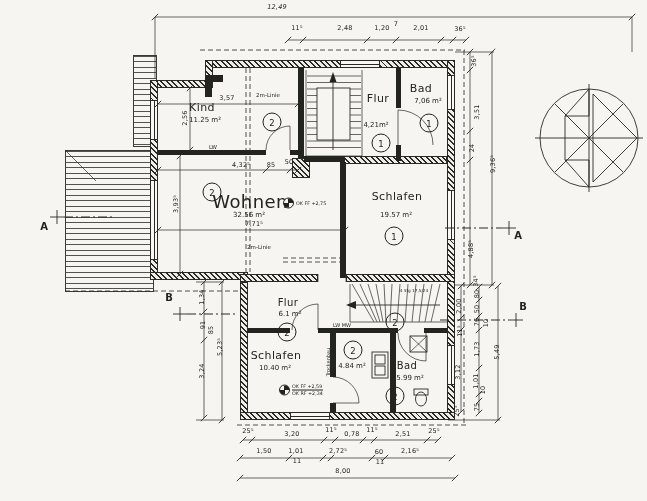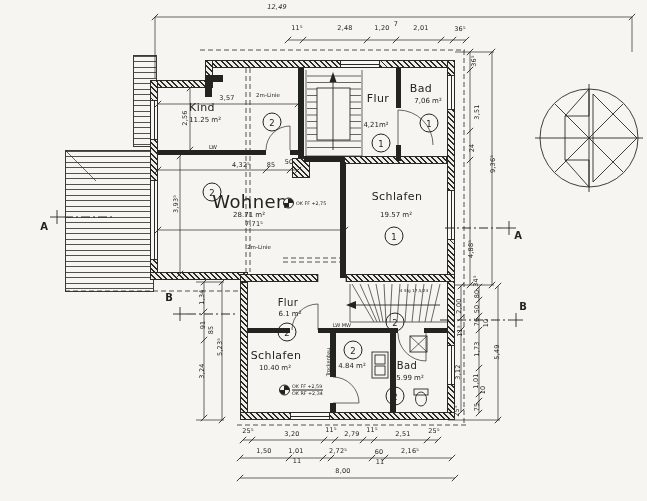--- a/index.html
+++ b/index.html
@@ -260,21 +260,21 @@
       <div class="rname" style="left: 202px; top: 107px; font-size: 11px;">Kind</div>
       <div class="rarea" style="left: 205px; top: 120px;">11.25 m²</div>
       <div class="circ" style="left: 272px; top: 122px;">2</div>
       <div class="rname" style="left: 378px; top: 98px; font-size: 11px;">Flur</div>
       <div class="rarea" style="left: 376px; top: 125px;">4,21m²</div>
       <div class="circ" style="left: 381px; top: 143px;">1</div>
       <div class="rname" style="left: 421px; top: 88px; font-size: 11px;">Bad</div>
       <div class="rarea" style="left: 428px; top: 101px;">7,06 m²</div>
       <div class="circ" style="left: 429px; top: 123px;">1</div>
       <div class="rname" style="left: 250px; top: 201px; font-size: 18px;">Wohnen</div>
-      <div class="rarea" style="left: 249px; top: 215px;">28.71 m²</div>
+      <div class="rarea" style="left: 249px; top: 215px;">32.56 m²</div>
       <div class="circ" style="left: 212px; top: 192px;">2</div>
       <div class="rname" style="left: 397px; top: 196px; font-size: 11px;">Schlafen</div>
       <div class="rarea" style="left: 396px; top: 215px;">19.57 m²</div>
       <div class="circ" style="left: 394px; top: 236px;">1</div>
       <div class="rname" style="left: 288px; top: 302px; font-size: 10px;">Flur</div>
       <div class="rarea" style="left: 290px; top: 314px;">6.1 m²</div>
       <div class="circ" style="left: 395px; top: 322px;">2</div>
       <div class="rname" style="left: 276px; top: 355px; font-size: 11px;">Schlafen</div>
       <div class="rarea" style="left: 275px; top: 368px;">10.40 m²</div>
       <div class="circ" style="left: 287px; top: 332px;">2</div>
@@ -310,21 +310,21 @@
       <div class="dim" style="left: 457px; top: 411px; --r: -90deg;">25⁵</div>
       <div class="dim" style="left: 497px; top: 352px; --r: -90deg;">5,49</div>
       <div class="dim" style="left: 202px; top: 297px; --r: -90deg;">1,34</div>
       <div class="dim" style="left: 203px; top: 325px; --r: -90deg;">91</div>
       <div class="dim" style="left: 211px; top: 330px; --r: -90deg;">85</div>
       <div class="dim" style="left: 202px; top: 371px; --r: -90deg;">3,24</div>
       <div class="dim" style="left: 220px; top: 347px; --r: -90deg;">5,23⁵</div>
       <div class="dim" style="left: 248px; top: 431px;">25⁵</div>
       <div class="dim" style="left: 292px; top: 434px;">3,20</div>
       <div class="dim" style="left: 331px; top: 430px;">11⁵</div>
-      <div class="dim" style="left: 352px; top: 434px;">2,79</div>
+      <div class="dim" style="left: 352px; top: 434px;">0,78</div>
       <div class="dim" style="left: 372px; top: 430px;">11⁵</div>
       <div class="dim" style="left: 403px; top: 434px;">2,51</div>
       <div class="dim" style="left: 434px; top: 431px;">25⁵</div>
       <div class="dim" style="left: 264px; top: 451px;">1,50</div>
       <div class="dim" style="left: 296px; top: 451px;">1,01</div>
       <div class="dim" style="left: 297px; top: 461px;">11</div>
       <div class="dim" style="left: 338px; top: 451px; text-align: center;">2,72⁵</div>
       <div class="dim" style="left: 379px; top: 452px; text-align: right;">60</div>
       <div class="dim" style="left: 380px; top: 462px;">11</div>
       <div class="dim" style="left: 410px; top: 451px;">2,16⁵</div>

